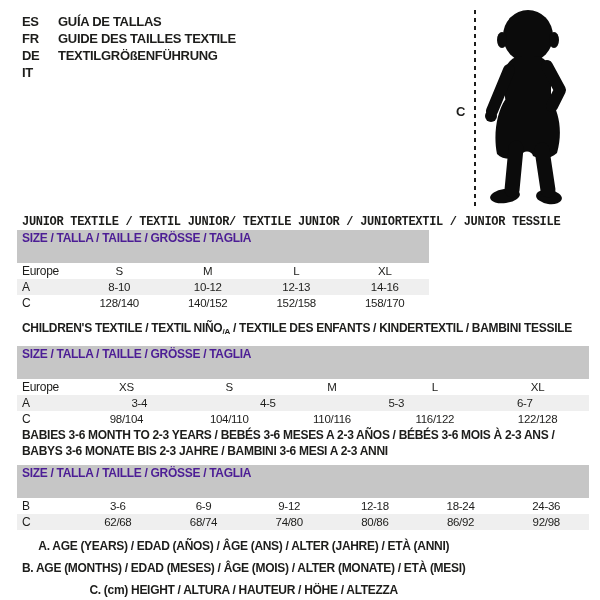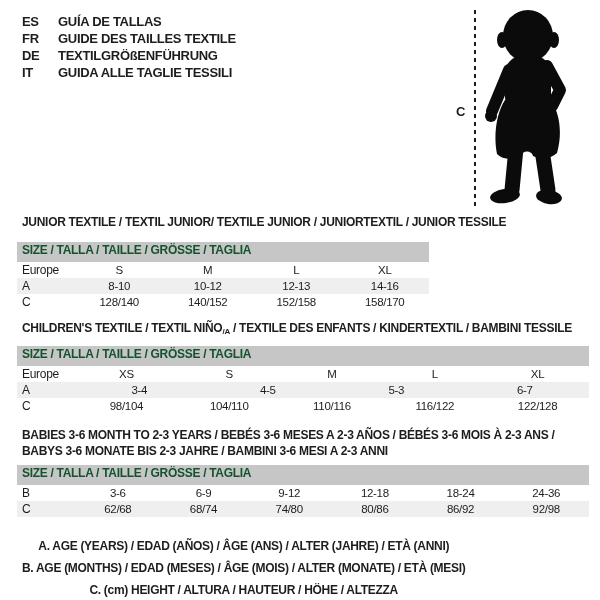--- a/index.html
+++ b/index.html
@@ -24,28 +24,28 @@
   .baby-figure{position:absolute;left:483px;top:8px;color:var(--silhouette,#0b0b0b);}
   
   .size-table{position:absolute;left:17px;}
   .t-junior{top:214px;width:412px;}
   .t-children{top:320px;width:572px;}
   .t-babies{top:427px;width:572px;}
   .table-title{
     font-size:12px;font-weight:bold;line-height:16px;height:16px;
     padding-left:5px;white-space:nowrap;
   }
-  .t-junior .table-title{margin-bottom:12px;}
+  .t-junior .table-title{font-family:Liberation Mono, monospace;}
   .t-children .table-title{margin-bottom:10px;}
   .t-babies .title-wrap{margin-bottom:6px;}
   .t-babies .table-title{margin-bottom:0;}
   .sub{font-size:8px;vertical-align:-2px;letter-spacing:-0.2px;}
   .size-header-bar{
-    height:20px;line-height:16px;background:var(--header_bar,#c6c6c6);
-    color:#14532d;font-size:12px;font-weight:bold;padding-left:5px;
+    height:33px;line-height:16px;background:var(--header_bar,#c6c6c6);
+    color:#4c1d95;font-size:12px;font-weight:bold;padding-left:5px;
     box-sizing:border-box;white-space:nowrap;
   }
   .t-row{display:flex;height:16px;line-height:16px;font-size:11.5px;}
   .t-row.shaded{background:var(--row_shade,#efefef);}
   .t-row .row-label{width:58px;padding-left:5px;box-sizing:border-box;font-size:12px;}
   .t-row .cell{flex:1;text-align:center;}
   
   .legend{position:absolute;left:22px;top:535px;}
   .legend-item{height:22px;line-height:22px;font-size:12px;font-weight:bold;white-space:nowrap;text-align:center;}
 </style>
@@ -60,21 +60,20 @@
   <div class="lang-row">
     <span class="lang-code">FR</span>
     <span class="lang-title">GUIDE DES TAILLES TEXTILE</span>
   </div>
   <div class="lang-row">
     <span class="lang-code">DE</span>
     <span class="lang-title">TEXTILGRÖßENFÜHRUNG</span>
   </div>
   <div class="lang-row">
     <span class="lang-code">IT</span>
-    <span class="lang-title">GUIDA ALLE TAGLIE TESSILI</span>
   </div>
 </div>
 
 <div class="measure-line"></div>
 <div class="measure-label">C</div>
 <div class="baby-figure">
   <svg width="94" height="202" viewBox="0 0 94 202" xmlns="http://www.w3.org/2000/svg" aria-hidden="true">
     <g fill="currentColor" stroke="none">
       <ellipse cx="45" cy="28" rx="25" ry="26"></ellipse>
       <ellipse cx="19" cy="32" rx="5" ry="8"></ellipse>

